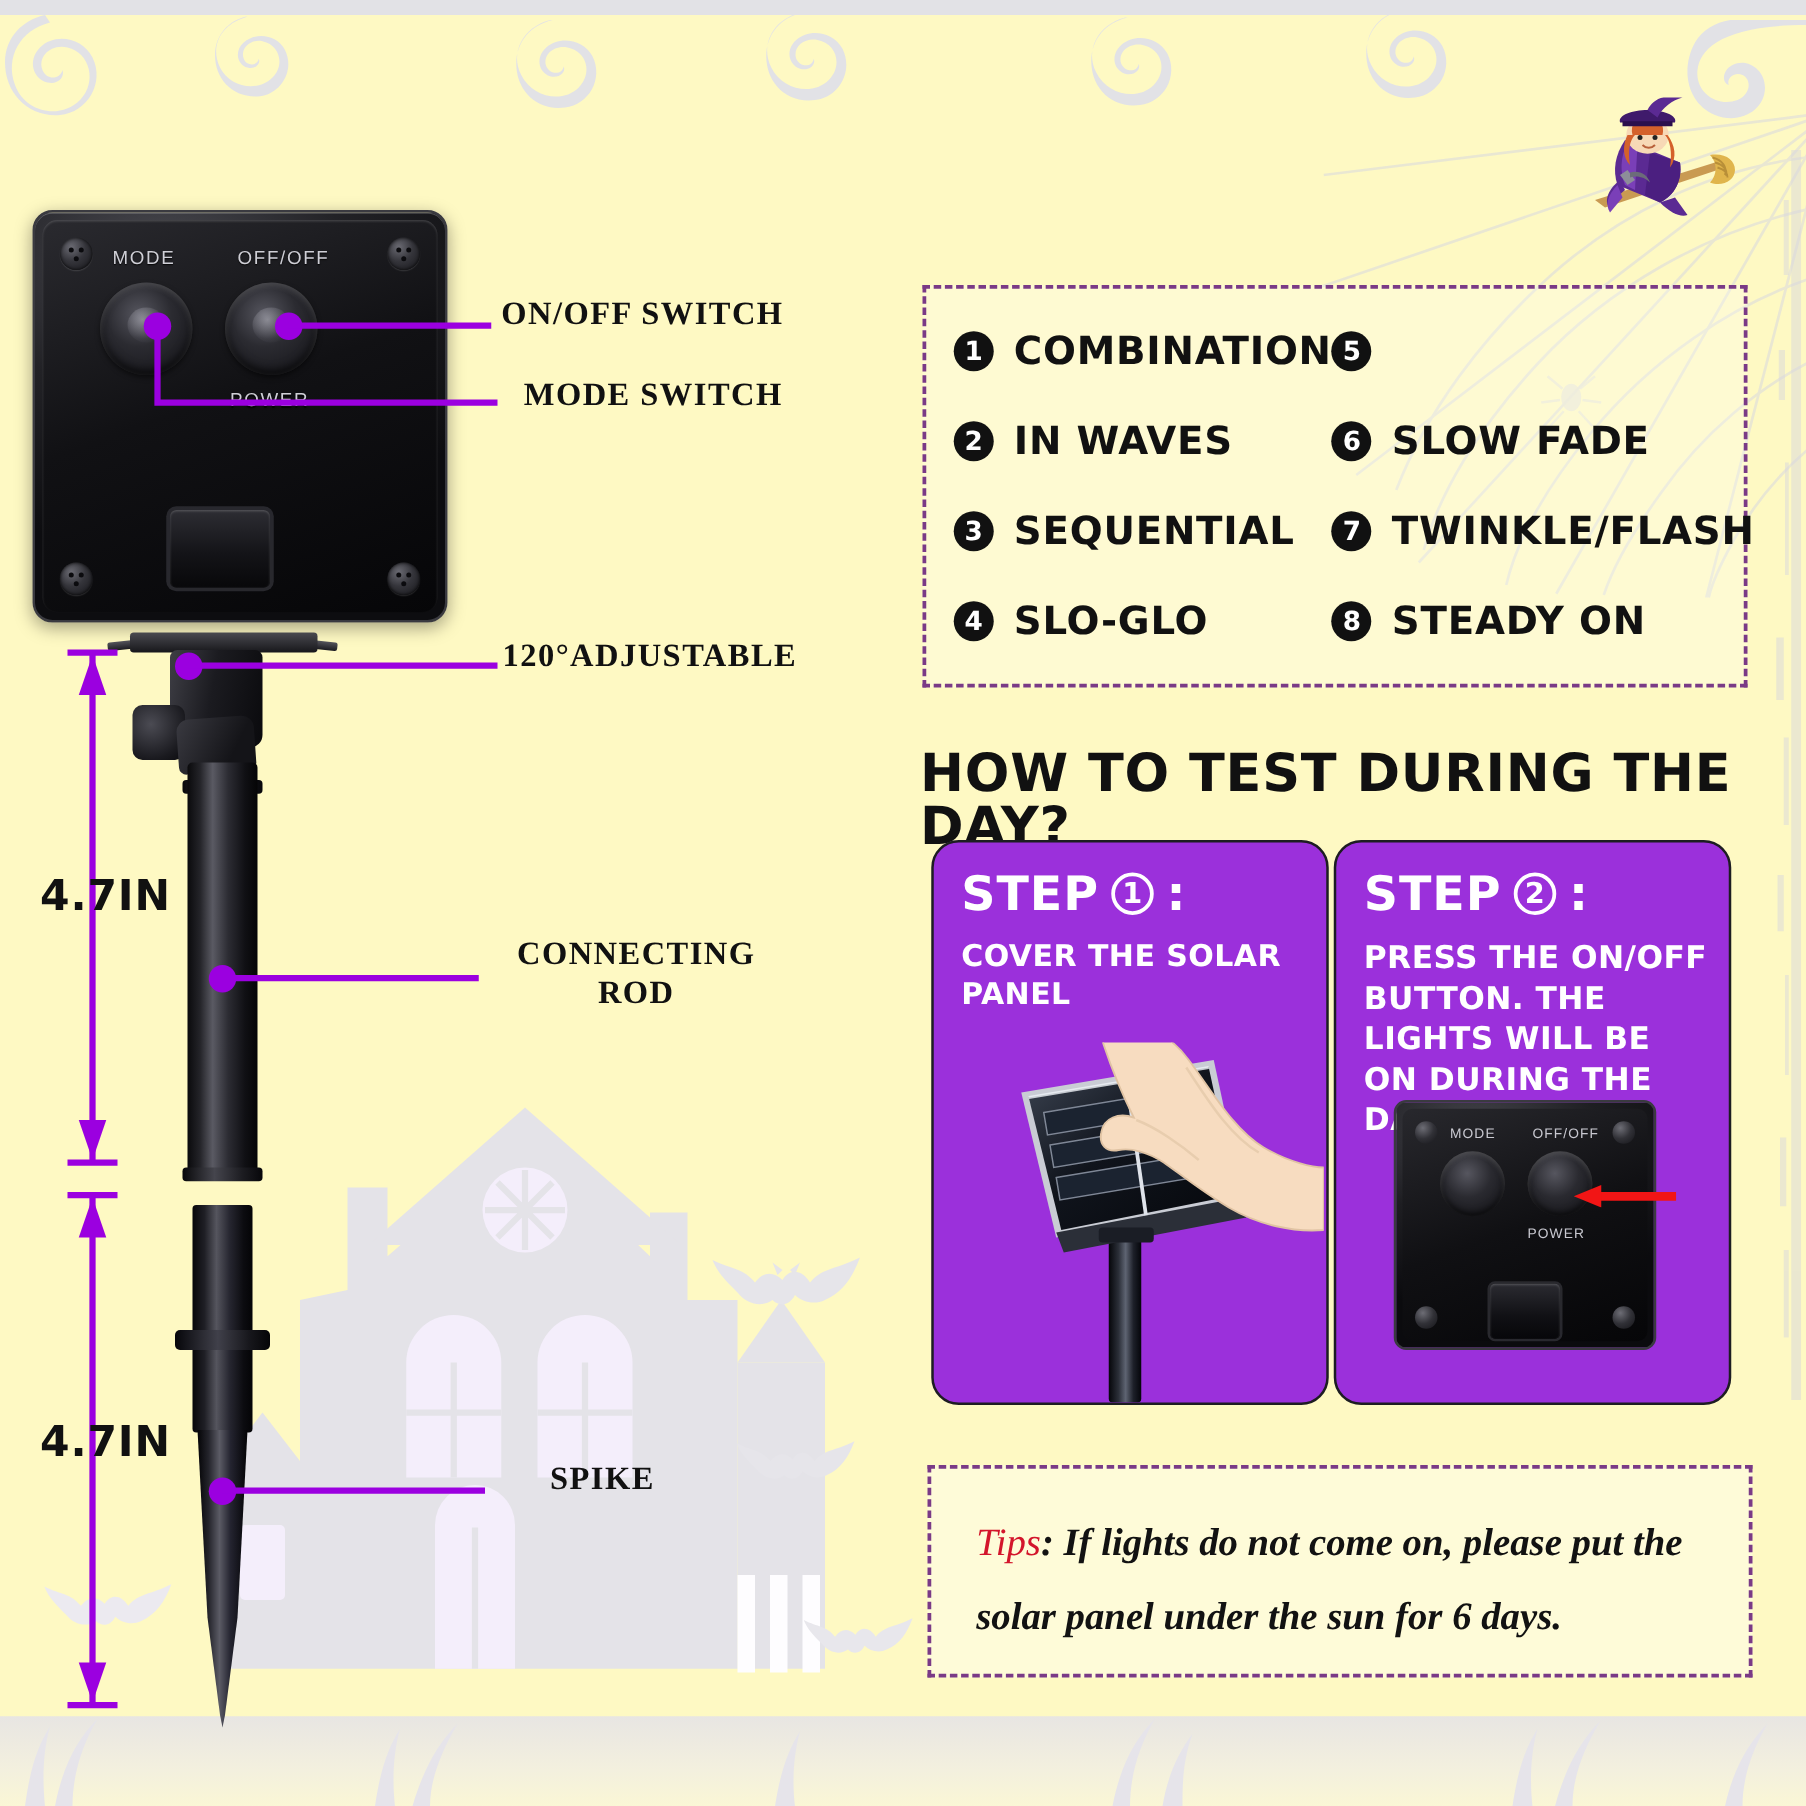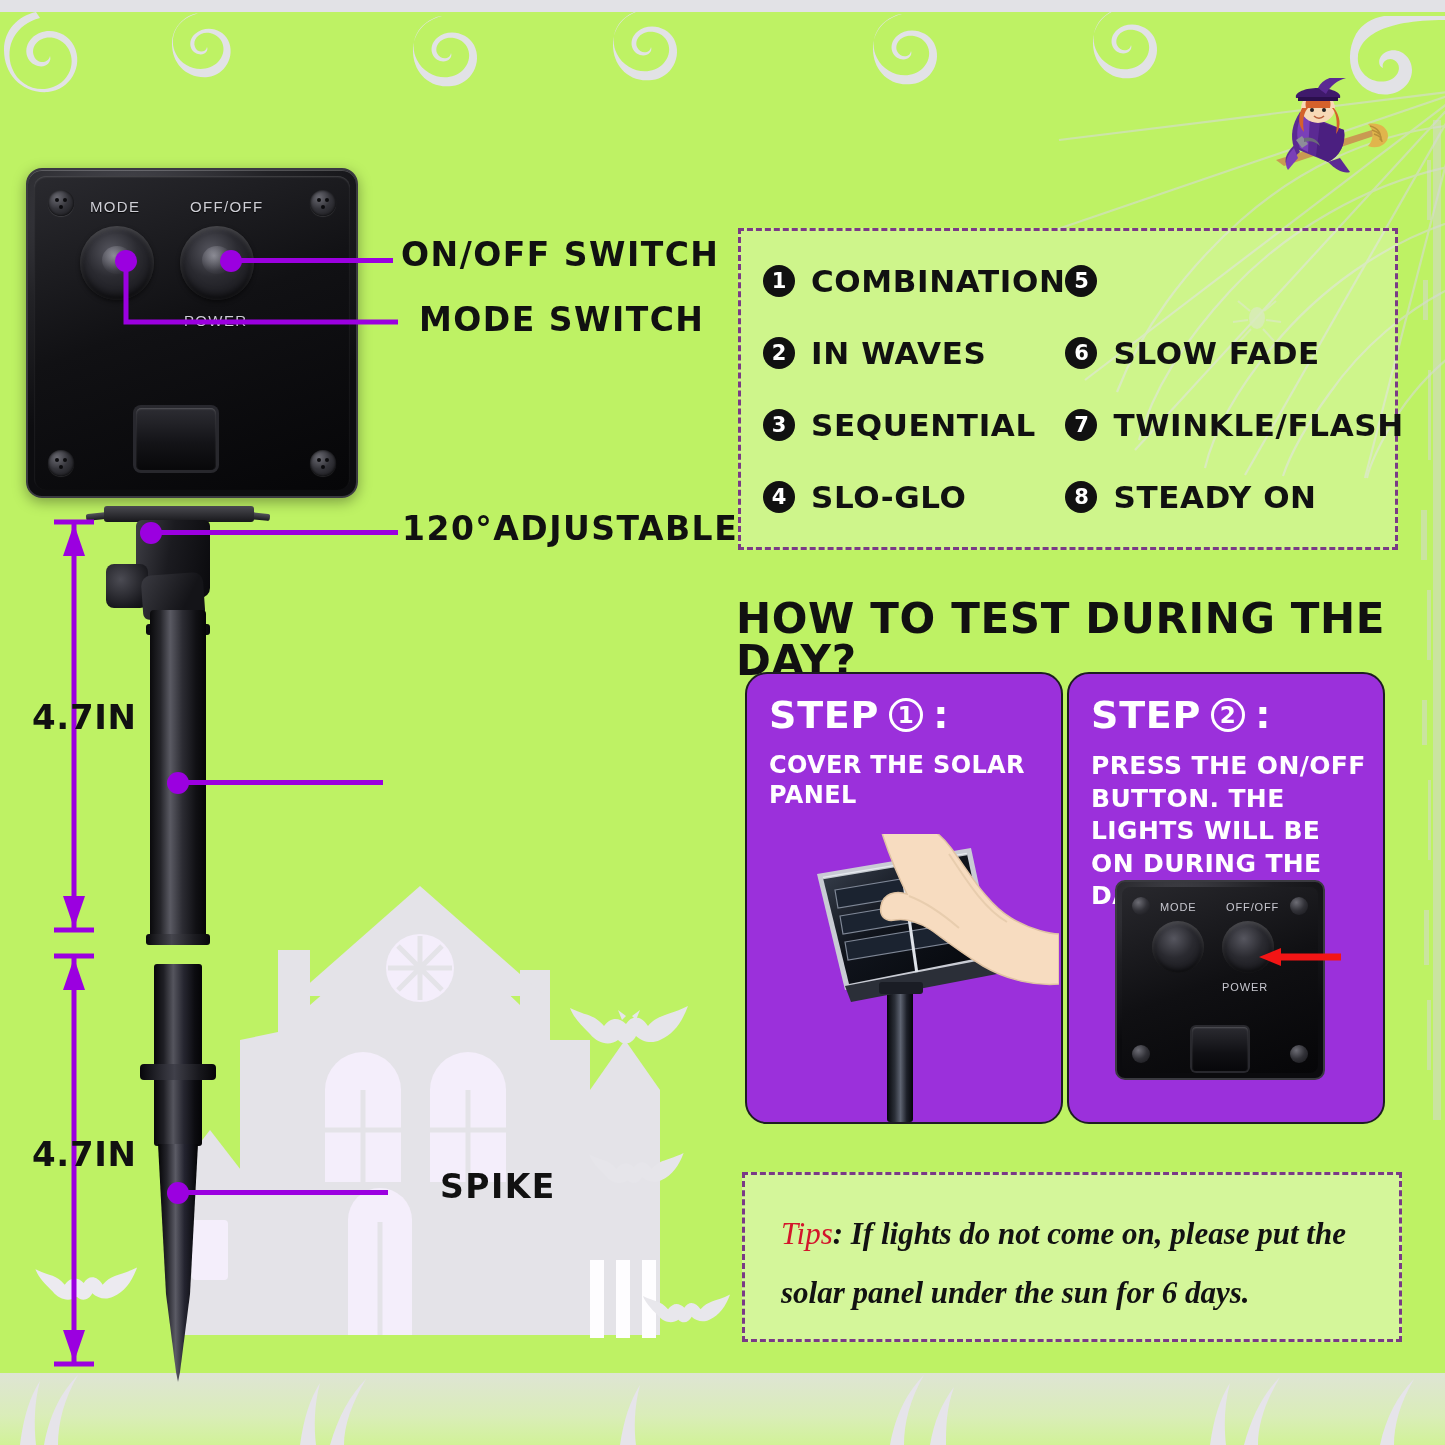--- a/index.html
+++ b/index.html
@@ -5,21 +5,21 @@
   * { box-sizing: border-box; margin: 0; padding: 0; }
   html, body {
     width: 1445px; height: 1445px;
     background: #ffffff;
     font-family: "Liberation Sans", sans-serif;
     overflow: hidden;
   }
   #page {
     position: relative;
     width: 1445px; height: 1445px;
-    background: #bef264;
+    background: #fef9c3;
     overflow: hidden;
   }
 
   
   .bg-layer { position: absolute; inset: 0; pointer-events: none; }
   .swirl-border {
     position: absolute; top: -6px; left: 0; width: 1445px; height: 110px;
   }
   .web-tr { position: absolute; top: 80px; right: -30px; width: 430px; height: 400px; opacity: .55; }
   .house { position: absolute; left: 120px; bottom: 95px; width: 560px; height: 560px; opacity: 1; }
@@ -155,21 +155,21 @@
     font-family: "DejaVu Sans", sans-serif; font-weight: 700; letter-spacing: .02em;
   }
 
   
   .callout-line { position: absolute; height: 5px; background: #9B00E0; }
   .callout-dot {
     position: absolute; width: 22px; height: 22px; border-radius: 50%;
     background: #9B00E0;
   }
   .callout-text {
-    position: absolute; font-size: 33px; white-space: nowrap;
+    position: absolute; font-size: 26px; white-space: nowrap; font-family: Liberation Serif, serif;
   }
   .callout-text.two-line { white-space: normal; text-align: center; line-height: 1.18; }
 
   
   #right-col { position: absolute; left: 720px; top: 0; width: 725px; height: 1445px; }
 
   .modes-title {
     position: absolute; left: 85px; top: 146px;
     font-size: 54px; letter-spacing: .03em;
   }
@@ -471,20 +471,21 @@
     </svg>
     <div class="callout-dot" style="left:115px; top:250px;"></div>
     <div class="callout-text drip" style="left:419px; top:303px;">MODE SWITCH</div>
 
     <div class="callout-dot" style="left:140px; top:522px;"></div>
     <div class="callout-line" style="left:151px; top:530px; width:247px;"></div>
     <div class="callout-text drip" style="left:402px; top:512px;">120°ADJUSTABLE</div>
 
     <div class="callout-dot" style="left:167px; top:772px;"></div>
     <div class="callout-line" style="left:178px; top:780px; width:205px;"></div>
+    <div class="callout-text drip two-line" style="left:385px; top:748px; width:248px;">CONNECTING ROD</div>
 
     <div class="callout-dot" style="left:167px; top:1182px;"></div>
     <div class="callout-line" style="left:178px; top:1190px; width:210px;"></div>
     <div class="callout-text drip" style="left:398px; top:1170px;margin-left:42px;">SPIKE</div>
   </div>
 
   <div id="right-col">
 
 
     <svg class="witch" viewBox="0 0 132 112">

